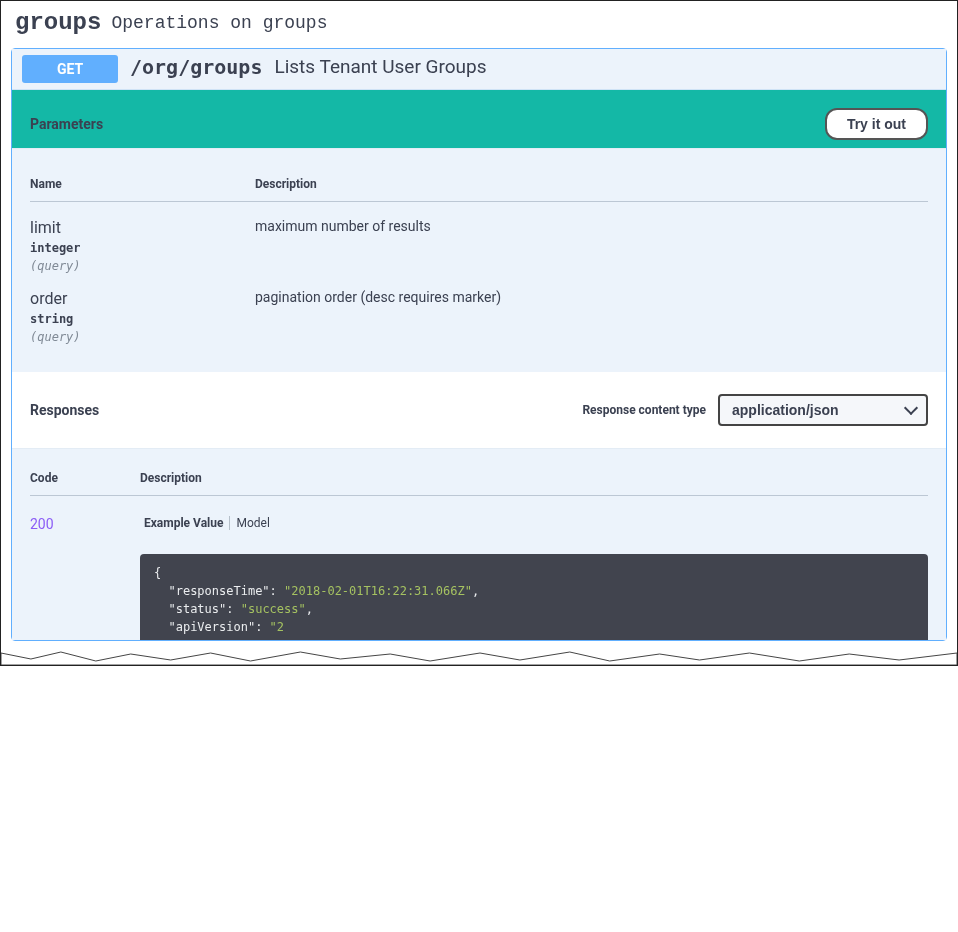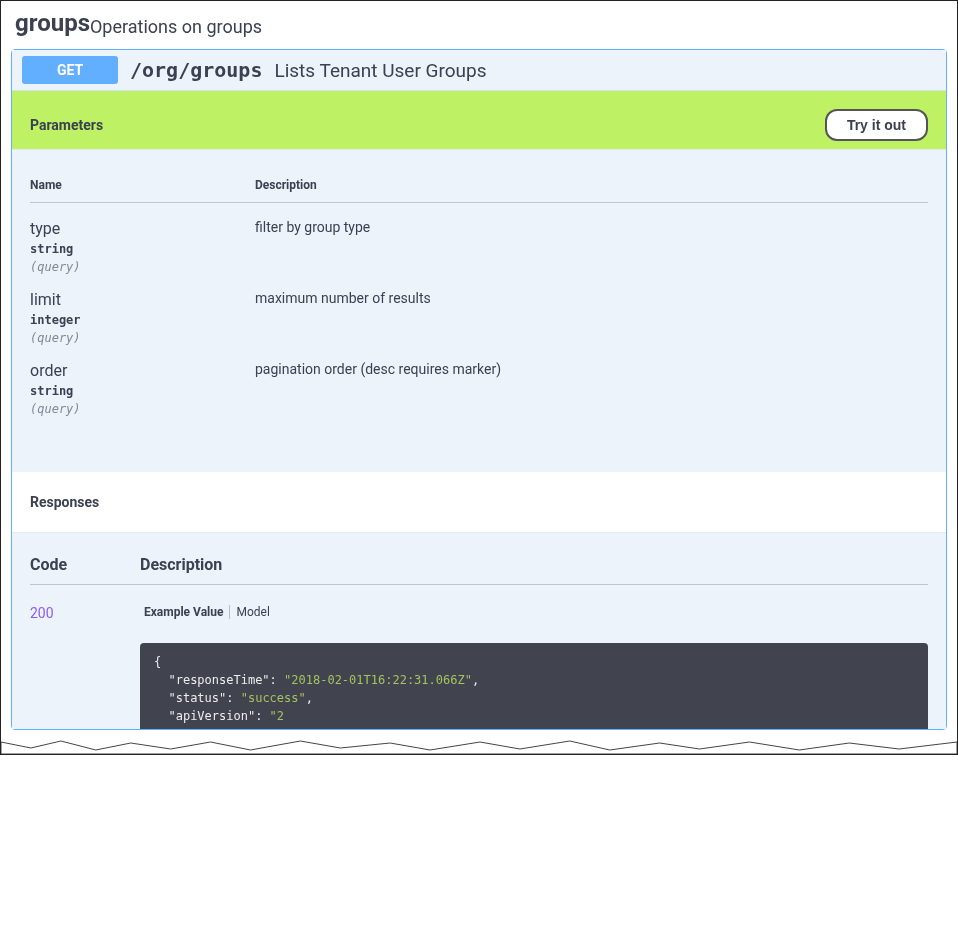--- a/index.html
+++ b/index.html
@@ -9,43 +9,44 @@
     color: #3b4151;
     background: #fff;
     width: 958px;
     border: 1px solid #222;
   }
   .inner { padding: 2px; }
 
   
   .tag-header {
     display: flex;
-    align-items: flex-end;
+    align-items: center;
+    gap: 10px;
     padding: 6px 12px 12px;
+    font-family: Liberation Mono, monospace;
   }
   .tag-title {
     font-size: 24px;
     font-weight: 700;
     color: #3b4151;
   }
   .tag-desc {
     font-size: 18px;
     color: #3b4151;
   }
 
   
   .opblock {
     margin: 0 8px 8px;
     background: #ecf3fb;
     border: 1px solid #61affe;
     border-radius: 4px;
   }
   .opblock-summary {
     display: flex;
-    align-items: center;
     gap: 12px;
     padding: 6px 10px;
     background: #ecf3fb;
     border-bottom: 1px solid #cfe3f6;
   }
   .method-badge {
     background: #61affe;
     color: #fff;
     font-weight: 700;
     font-size: 14px;
@@ -61,21 +62,21 @@
     color: #3b4151;
   }
   .opblock-desc {
     font-size: 19px;
     color: #3b4151;
   }
 
   
   .section {
     padding: 18px 18px 8px;
-    background: #bef264;
+    background: #14b8a6;
     display: flex;
     justify-content: space-between;
     align-items: center;
     border-bottom: 1px solid #e3ecf5;
   }
   .section h4 {
     font-size: 14px;
     font-weight: 700;
     color: #3b4151;
   }
@@ -86,21 +87,21 @@
     font-weight: 700;
     font-size: 14px;
     padding: 6px 20px;
     border-radius: 12px;
     cursor: pointer;
   }
 
   
   .params-body {
     background: #ecf3fb;
-    padding: 28px 18px 56px;
+    padding: 28px 18px 28px;
   }
   .ptable {
     width: 100%;
     border-collapse: collapse;
   }
   .ptable thead th {
     font-size: 12px;
     font-weight: 700;
     color: #3b4151;
     text-align: left;
@@ -191,21 +192,21 @@
   
   .responses-body {
     background: #ecf3fb;
     padding: 22px 18px 0;
   }
   .rtable {
     width: 100%;
     border-collapse: collapse;
   }
   .rtable thead th {
-    font-size: 16px;
+    font-size: 12px;
     font-weight: 700;
     text-align: left;
     padding-bottom: 10px;
     border-bottom: 1px solid #bcc7d4;
   }
   .rtable thead th.col-code { width: 110px; }
   .rtable td {
     vertical-align: top;
     padding-top: 20px;
   }
@@ -279,30 +280,20 @@
       <table class="ptable">
         <thead>
           <tr>
             <th class="col-name">Name</th>
             <th>Description</th>
           </tr>
         </thead>
         <tbody>
           <tr>
             <td>
-              <div class="pname">type</div>
-              <div class="ptype">string</div>
-              <div class="pin">(query)</div>
-            </td>
-            <td>
-                <div class="pdesc">filter by group type</div>
-              </td>
-          </tr>
-          <tr>
-            <td>
               <div class="pname">limit</div>
               <div class="ptype">integer</div>
               <div class="pin">(query)</div>
             </td>
             <td>
                 <div class="pdesc">maximum number of results</div>
               </td>
           </tr>
           <tr>
             <td>
@@ -313,20 +304,28 @@
             <td>
                 <div class="pdesc">pagination order (desc requires marker)</div>
               </td>
           </tr>
         </tbody>
       </table>
     </div>
 
     <div class="responses-header">
       <h4>Responses</h4>
+      <div class="rct">
+        <span class="rct-label">Response content type</span>
+        <span class="rct-select-wrap">
+          <select class="rct-select">
+            <option selected="">application/json</option>
+          </select>
+        </span>
+      </div>
     </div>
 
     <div class="responses-body">
       <table class="rtable">
         <thead>
           <tr>
             <th class="col-code">Code</th>
             <th>Description</th>
           </tr>
         </thead>

